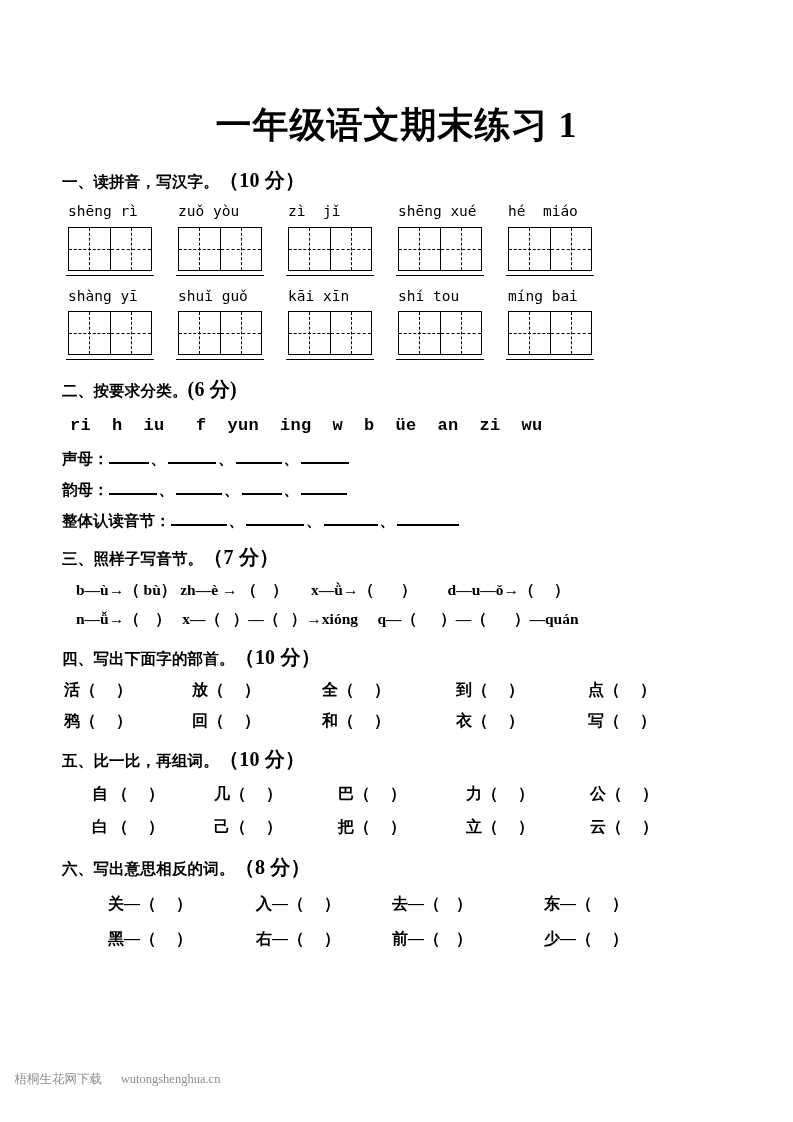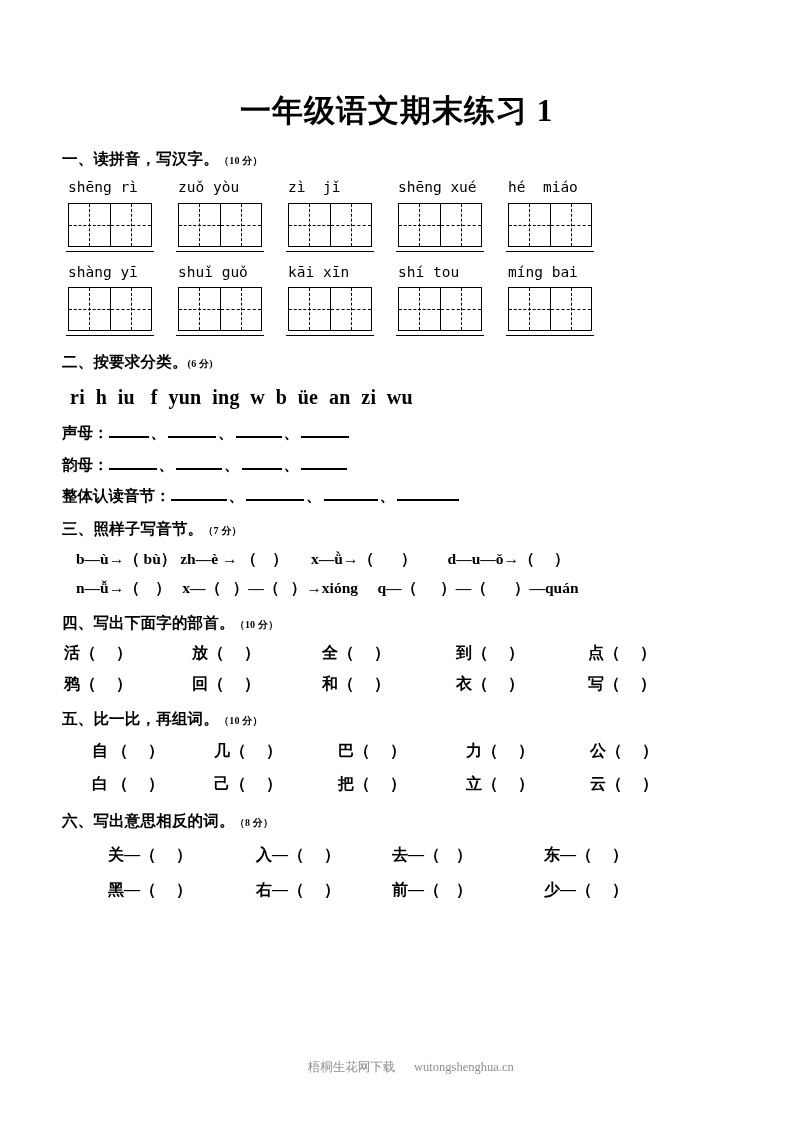--- a/index.html
+++ b/index.html
@@ -21,36 +21,36 @@
     height: 1122px;
     box-sizing: border-box;
     padding: 0 62px;
   }
 
   
   .doc-title {
     text-align: center;
     font-family: "Liberation Serif", "DejaVu Serif", serif;
     font-weight: bold;
-    font-size: 31px;
+    font-size: 36px;
     letter-spacing: 1px;
-    margin: 0;
+    margin: 12px;
     padding-top: 92px;
     line-height: 1.2;
   }
 
   
   .sec-head {
     font-weight: bold;
     font-size: 15.5px;
     letter-spacing: 0.2px;
     line-height: 1.3;
     white-space: nowrap;
   }
-  .sec-head .score { font-size: 10px; }
+  .sec-head .score { font-size: 20px; }
 
   
   .pinyin-row {
     display: flex;
     align-items: flex-end;
     white-space: nowrap;
   }
   .pinyin-cellgroup {
     width: 110px;
     flex: 0 0 110px;
@@ -100,23 +100,23 @@
   .tzg-base {
     width: 88px;
     height: 0;
     border-top: 1.8px solid #000;
     margin-top: 4px;
     margin-left: -2px;
   }
 
   
   .letters-line {
-    font-family: Liberation Serif, serif;
-    font-weight: bold;
-    font-size: 20px;
+    font-family: Liberation Mono, monospace;
+    font-weight: bold;
+    font-size: 17px;
     white-space: pre;
     padding-left: 8px;
     letter-spacing: 0.3px;
   }
   .cat-line {
     display: flex;
     align-items: baseline;
     font-weight: bold;
     font-size: 15.5px;
     white-space: nowrap;
@@ -147,24 +147,23 @@
     font-size: 16px;
   }
   .char-item {
     white-space: pre;
     display: inline-block;
   }
 
   
   .footer {
     position: absolute;
-    left: 16px;
+    left: 2px;
     right: 0;
     top: 1044px;
-    text-align: center;
     color: #8d8d8d;
     font-size: 12.5px;
     white-space: pre;
   }
   .footer .cn { font-family: "Liberation Serif","DejaVu Serif", serif; }
   .footer .url { font-family: "Liberation Serif","DejaVu Serif", serif; }
   .mt8  { margin-top: 8px; }
   .mt10 { margin-top: 10px; }
   .mt12 { margin-top: 12px; }
   .mt14 { margin-top: 14px; }

